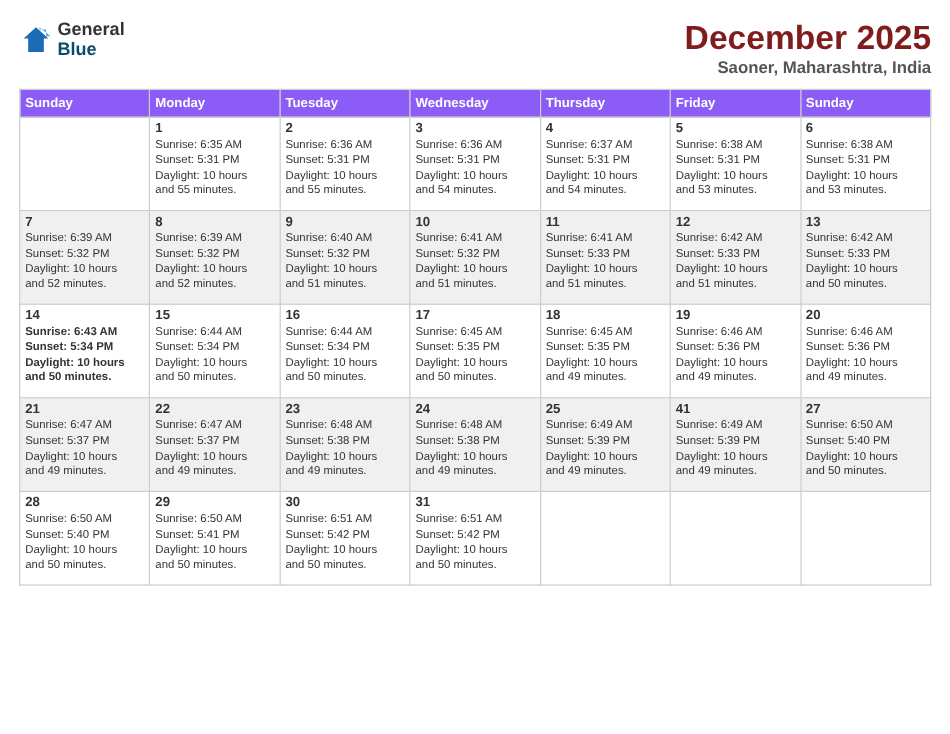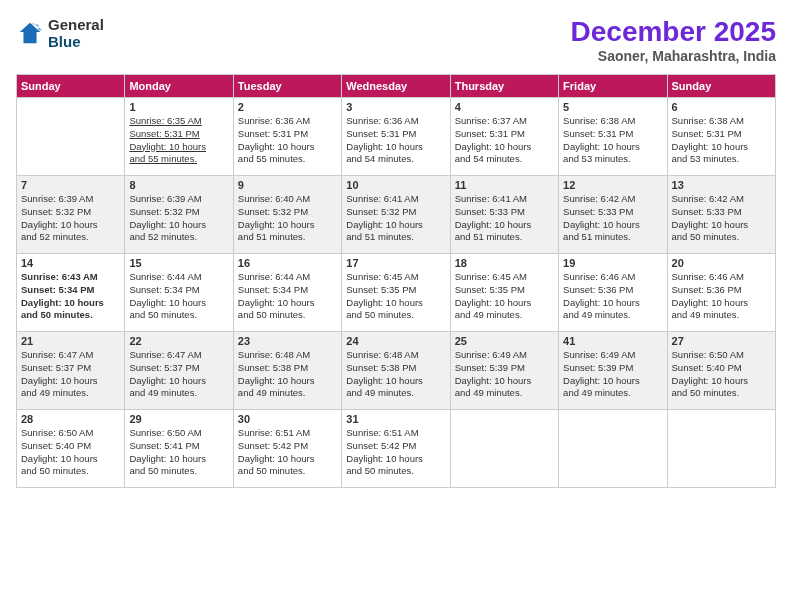--- a/index.html
+++ b/index.html
@@ -29,34 +29,34 @@
       width: 28px;
       height: 28px;
       margin-right: 4px;
     }
     .title-area {
       text-align: right;
     }
     .month-title {
       font-size: 28px;
       font-weight: bold;
-      color: #6d28d9;
+      color: #7f1d1d;
     }
     .location {
       font-size: 14px;
       color: #555;
       font-weight: bold;
     }
     .calendar {
       width: 100%;
       border-collapse: collapse;
       font-size: 10px;
     }
     .calendar th {
-      background-color: #be185d;
+      background-color: #8b5cf6;
       color: #fff;
       padding: 5px 4px;
       text-align: left;
       font-size: 11px;
       border: 1px solid #ccc;
     }
     .calendar td {
       border: 1px solid #ccc;
       vertical-align: top;
       padding: 3px 4px;
@@ -116,21 +116,21 @@
           <th>Thursday</th>
           <th>Friday</th>
           <th>Sunday</th>
         </tr>
     </thead>
     <tbody id="calendar-body">
     <tr class="row-white">
           <td class="cell-empty"></td>
           <td>
             <span class="day-num">1</span>
-            <div class="cell-info" style="white-space: pre-line; text-decoration: underline;">Sunrise: 6:35 AM
+            <div class="cell-info" style="white-space: pre-line;">Sunrise: 6:35 AM
 Sunset: 5:31 PM
 Daylight: 10 hours
 and 55 minutes.</div>
           </td>
           <td>
             <span class="day-num">2</span>
             <div class="cell-info" style="white-space: pre-line;">Sunrise: 6:36 AM
 Sunset: 5:31 PM
 Daylight: 10 hours
 and 55 minutes.</div>

